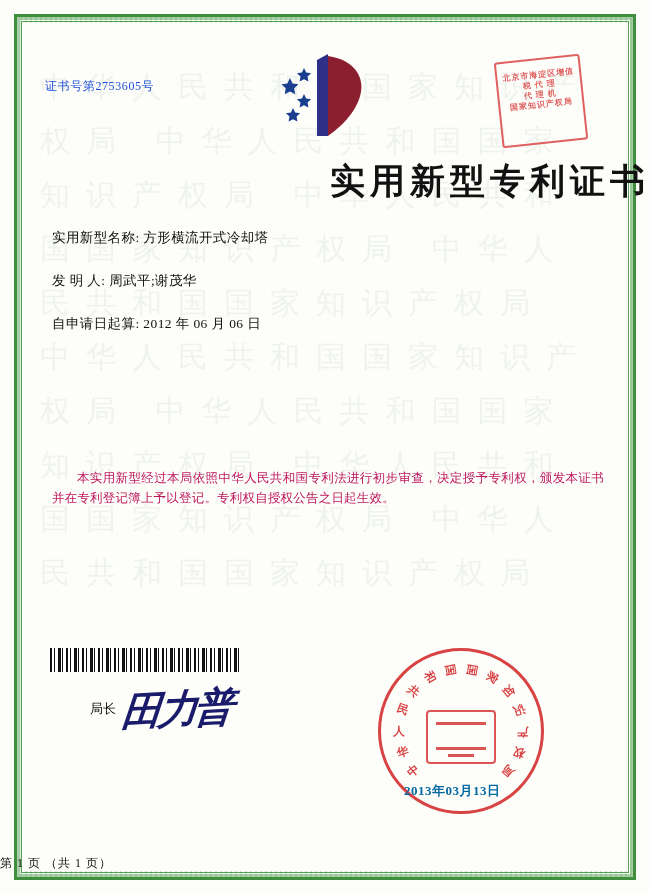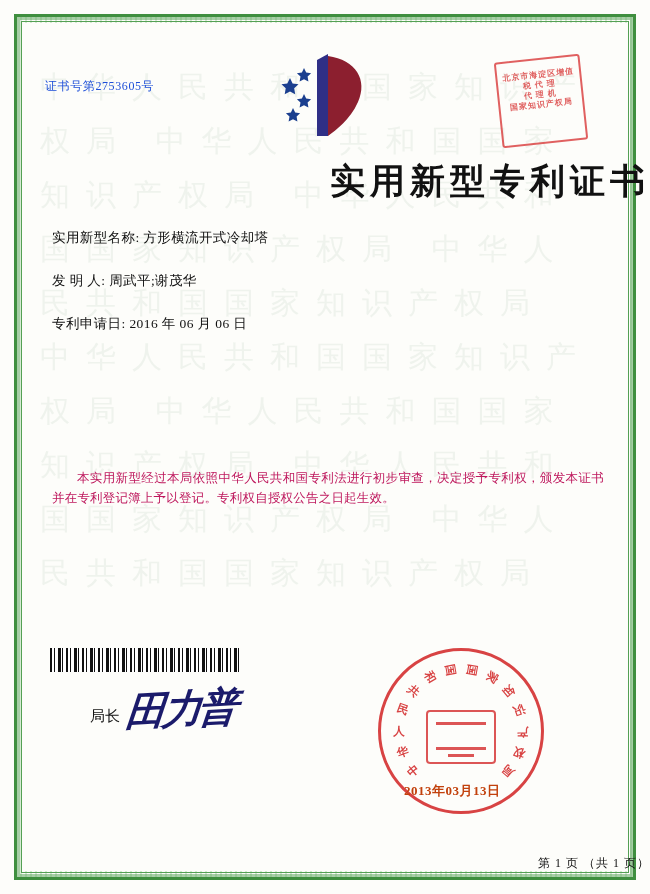--- a/index.html
+++ b/index.html
@@ -161,24 +161,24 @@
   }
 
   .sign-row {
     position: absolute;
     left: 90px;
     top: 690px;
     display: flex;
     align-items: flex-end;
   }
   .sign-label {
-    font-size: 15px;
+    font-size: 13px;
     color: #111;
     margin-right: 6px;
-    margin-bottom: 4px;
+    margin-bottom: 12px;
   }
   .signature {
     font-family: "Liberation Serif", serif;
     font-size: 40px;
     font-style: italic;
     font-weight: bold;
     color: #1b1b6b;
     letter-spacing: -4px;
     transform: skewX(-8deg) rotate(-3deg);
     line-height: 1;
@@ -236,21 +236,21 @@
     left: 20px; right: 20px; bottom: 5px;
     height: 8px;
     border-bottom: 3px solid #d32a2a;
   }
 
   .seal-date {
     position: absolute;
     left: 404px;
     top: 782px;
     font-size: 13px;
-    color: #c2410c;
+    color: #0369a1;
     letter-spacing: 0.5px;
     font-weight: bold;
   }
 
   
   .stamp-tr {
     position: absolute;
     left: 498px;
     top: 58px;
     width: 86px;
@@ -267,21 +267,21 @@
     border-radius: 3px;
     font-weight: bold;
   }
   .stamp-tr .l { display: block; letter-spacing: 1px; }
 
   .footer {
     position: absolute;
     left: 0;
     right: 0;
     bottom: 22px;
-    text-align: right;
+    text-align: left;
     font-size: 12px;
     color: #111;
     letter-spacing: 1px;
   }
 </style>
 </head>
 <body>
 
 <div class="page">
 
@@ -316,22 +316,22 @@
   <div class="fields">
     <div class="field">
       <span class="lbl">实用新型名称:</span>
       <span class="val">方形横流开式冷却塔</span>
     </div>
     <div class="field">
       <span class="lbl">发 明 人:</span>
       <span class="val">周武平;谢茂华</span>
     </div>
     <div class="field">
-      <span class="lbl">专利申请日:</span>
-      <span class="val">2016 年 06 月 06 日</span>
+      <span class="lbl">自申请日起算:</span>
+      <span class="val">2012 年 06 月 06 日</span>
     </div>
   </div>
 
   <div class="paragraphs">
     <p>本实用新型经过本局依照中华人民共和国专利法进行初步审查，决定授予专利权，颁发本证书并在专利登记簿上予以登记。专利权自授权公告之日起生效。</p>
   </div>
 
   <div class="barcode"></div>
 
   <div class="sign-row">

